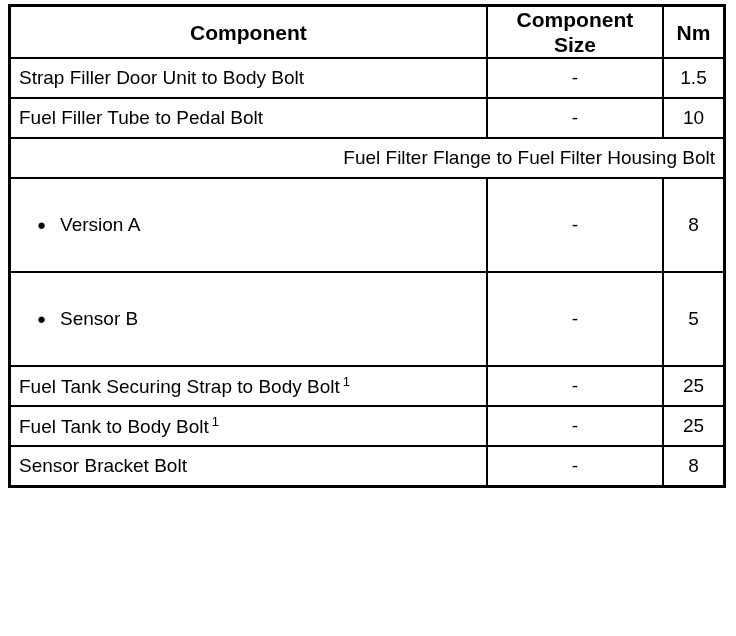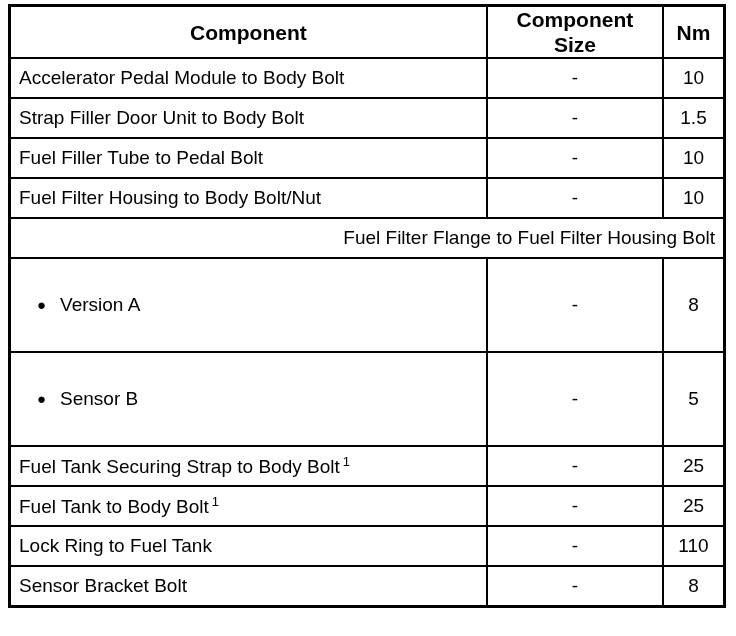--- a/index.html
+++ b/index.html
@@ -87,43 +87,33 @@
     </colgroup>
     <thead>
       <tr>
         <th>Component</th>
         <th>Component Size</th>
         <th>Nm</th>
       </tr>
     </thead>
     <tbody>
 
-      <tr>
-        <td class="component">Accelerator Pedal Module to Body Bolt</td>
-        <td class="center">-</td>
-        <td class="center">10</td>
-      </tr>
 
       <tr>
         <td class="component">Strap Filler Door Unit to Body Bolt</td>
         <td class="center">-</td>
         <td class="center">1.5</td>
       </tr>
 
       <tr>
         <td class="component">Fuel Filler Tube to Pedal Bolt</td>
         <td class="center">-</td>
         <td class="center">10</td>
       </tr>
 
-      <tr>
-        <td class="component">Fuel Filter Housing to Body Bolt/Nut</td>
-        <td class="center">-</td>
-        <td class="center">10</td>
-      </tr>
 
       <tr>
         <td class="group-head" colspan="3">Fuel Filter Flange to Fuel Filter Housing Bolt</td>
       </tr>
 
       <tr>
         <td class="bullet-cell tall-a">
           <div class="bullet-row">
             <span class="dot">●</span>
             <span>Version A</span>
@@ -149,25 +139,20 @@
         <td class="center">-</td>
         <td class="center">25</td>
       </tr>
 
       <tr>
         <td class="component"><span>Fuel Tank to Body Bolt</span><sup class="note">1</sup></td>
         <td class="center">-</td>
         <td class="center">25</td>
       </tr>
 
-      <tr>
-        <td class="component"><span>Lock Ring to Fuel Tank</span></td>
-        <td class="center">-</td>
-        <td class="center">110</td>
-      </tr>
 
       <tr>
         <td class="component"><span>Sensor Bracket Bolt</span></td>
         <td class="center">-</td>
         <td class="center">8</td>
       </tr>
 
     </tbody>
   </table>
 </div>

